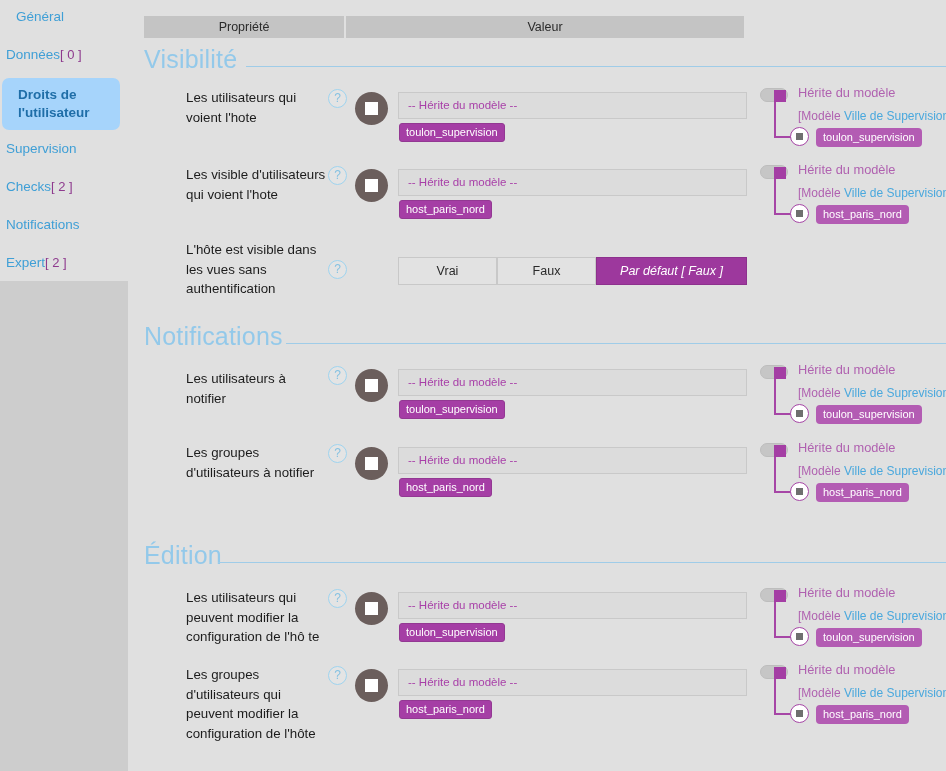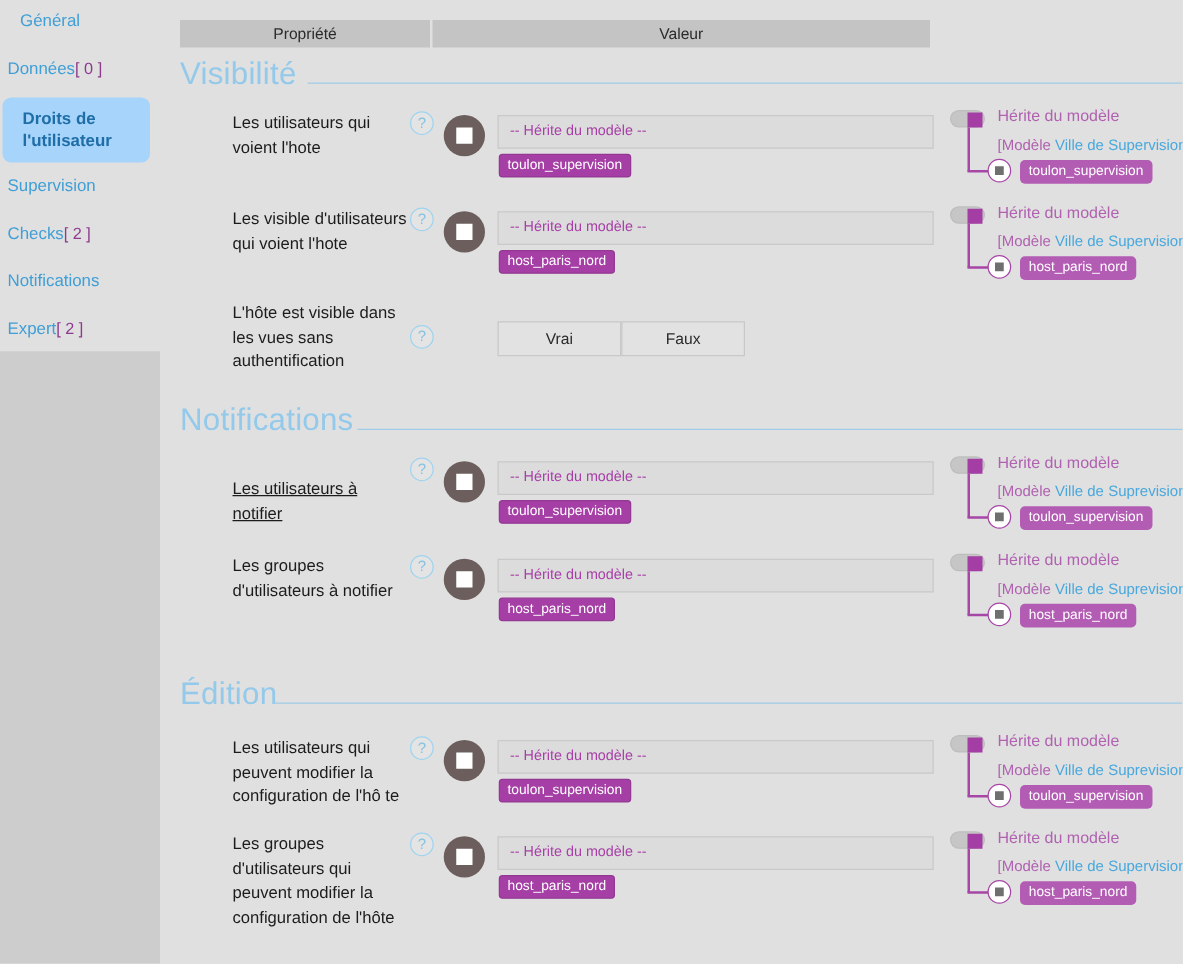--- a/index.html
+++ b/index.html
@@ -200,20 +200,21 @@
           <div class="stop-btn" style="left: 227px; top: 4px;"></div>
           <div class="value-input" style="left: 270px; top: 4px;">-- Hérite du modèle --</div>
           <div class="tag" style="left: 271px; top: 35px;">host_paris_nord</div>
         </div>
         <div class="row" style="top: 240px;">
           <div class="prop-label" style="top: 0px;">L'hôte est visible dans les vues sans authentification</div>
           <div class="help-icon" style="left: 200px; top: 20px;">?</div>
           <div class="seg" style="left: 270px; top: 17px; justify-content: flex-end;">
             <div class="seg-btn" style="width: 99px;">Vrai</div>
             <div class="seg-btn" style="width: 99px;">Faux</div>
+            <div class="seg-btn active" style="width: 151px;">Par défaut [ Faux ]</div>
           </div>
         </div>
         <div class="tpl" style="top: 88px;">
           <div class="toggle">
             <div class="knob"></div>
           </div>
           <div class="tpl-title">Hérite du modèle</div>
           <div class="tpl-model"><span>[Modèle </span><span class="mname">Ville de Supervision</span></div>
           <div class="tree-v" style="height: 35px;"></div>
           <div class="tree-h" style="top: 48px;"></div>
@@ -231,21 +232,21 @@
           <div class="node-circle" style="left: 30px; top: 39px;"></div>
           <div class="tpl-tag" style="left: 56px; top: 40px;">host_paris_nord</div>
         </div>
         <div class="section" style="top: 321px;">
           <div class="sec-head">
             <div class="sec-title">Notifications</div>
             <div class="sec-rule" style="left: 158px; right: 0px;"></div>
           </div>
         </div>
         <div class="row" style="top: 365px;">
-          <div class="prop-label" style="top: 16px; text-decoration: underline;">Les utilisateurs à notifier</div>
+          <div class="prop-label" style="top: 4px;">Les utilisateurs à notifier</div>
           <div class="help-icon" style="left: 200px; top: 1px;">?</div>
           <div class="stop-btn" style="left: 227px; top: 4px;"></div>
           <div class="value-input" style="left: 270px; top: 4px;">-- Hérite du modèle --</div>
           <div class="tag" style="left: 271px; top: 35px;">toulon_supervision</div>
         </div>
         <div class="row" style="top: 443px;">
           <div class="prop-label" style="top: 0px;">Les groupes d'utilisateurs à notifier</div>
           <div class="help-icon" style="left: 200px; top: 1px;">?</div>
           <div class="stop-btn" style="left: 227px; top: 4px;"></div>
           <div class="value-input" style="left: 270px; top: 4px;">-- Hérite du modèle --</div>

